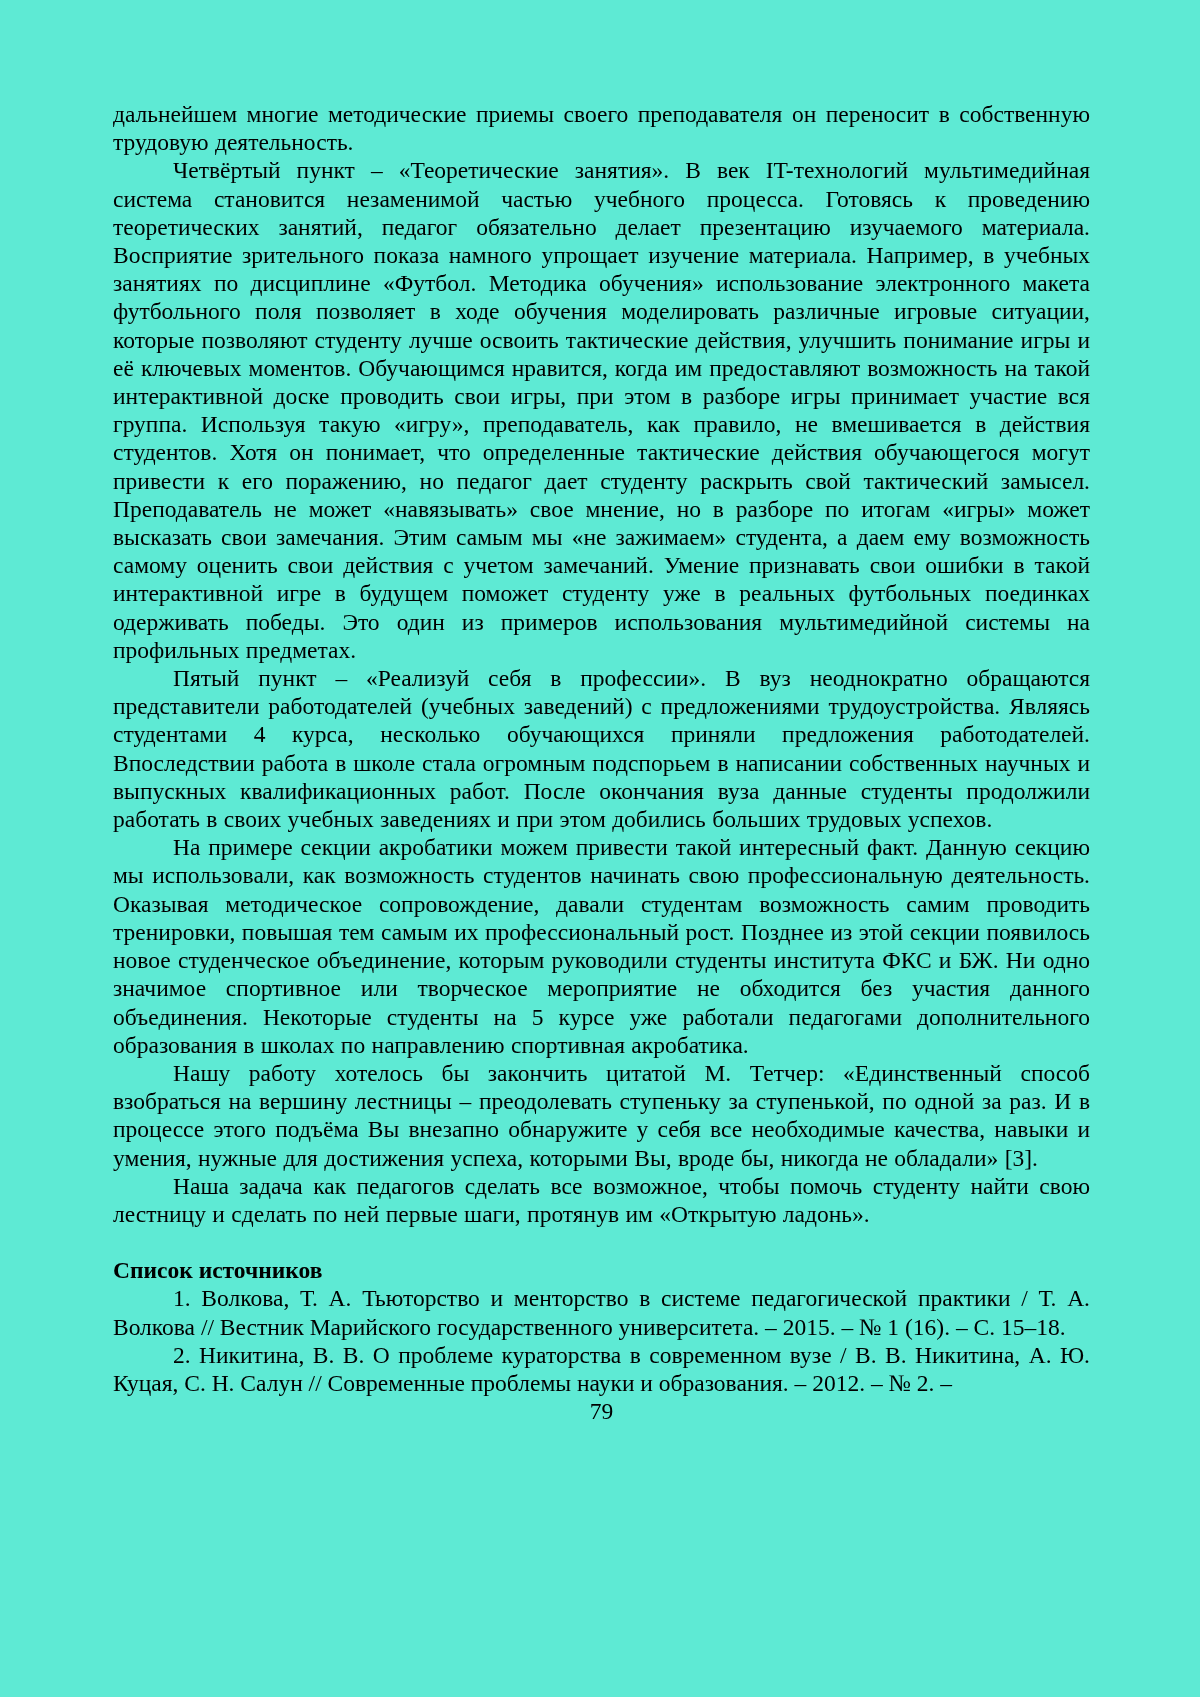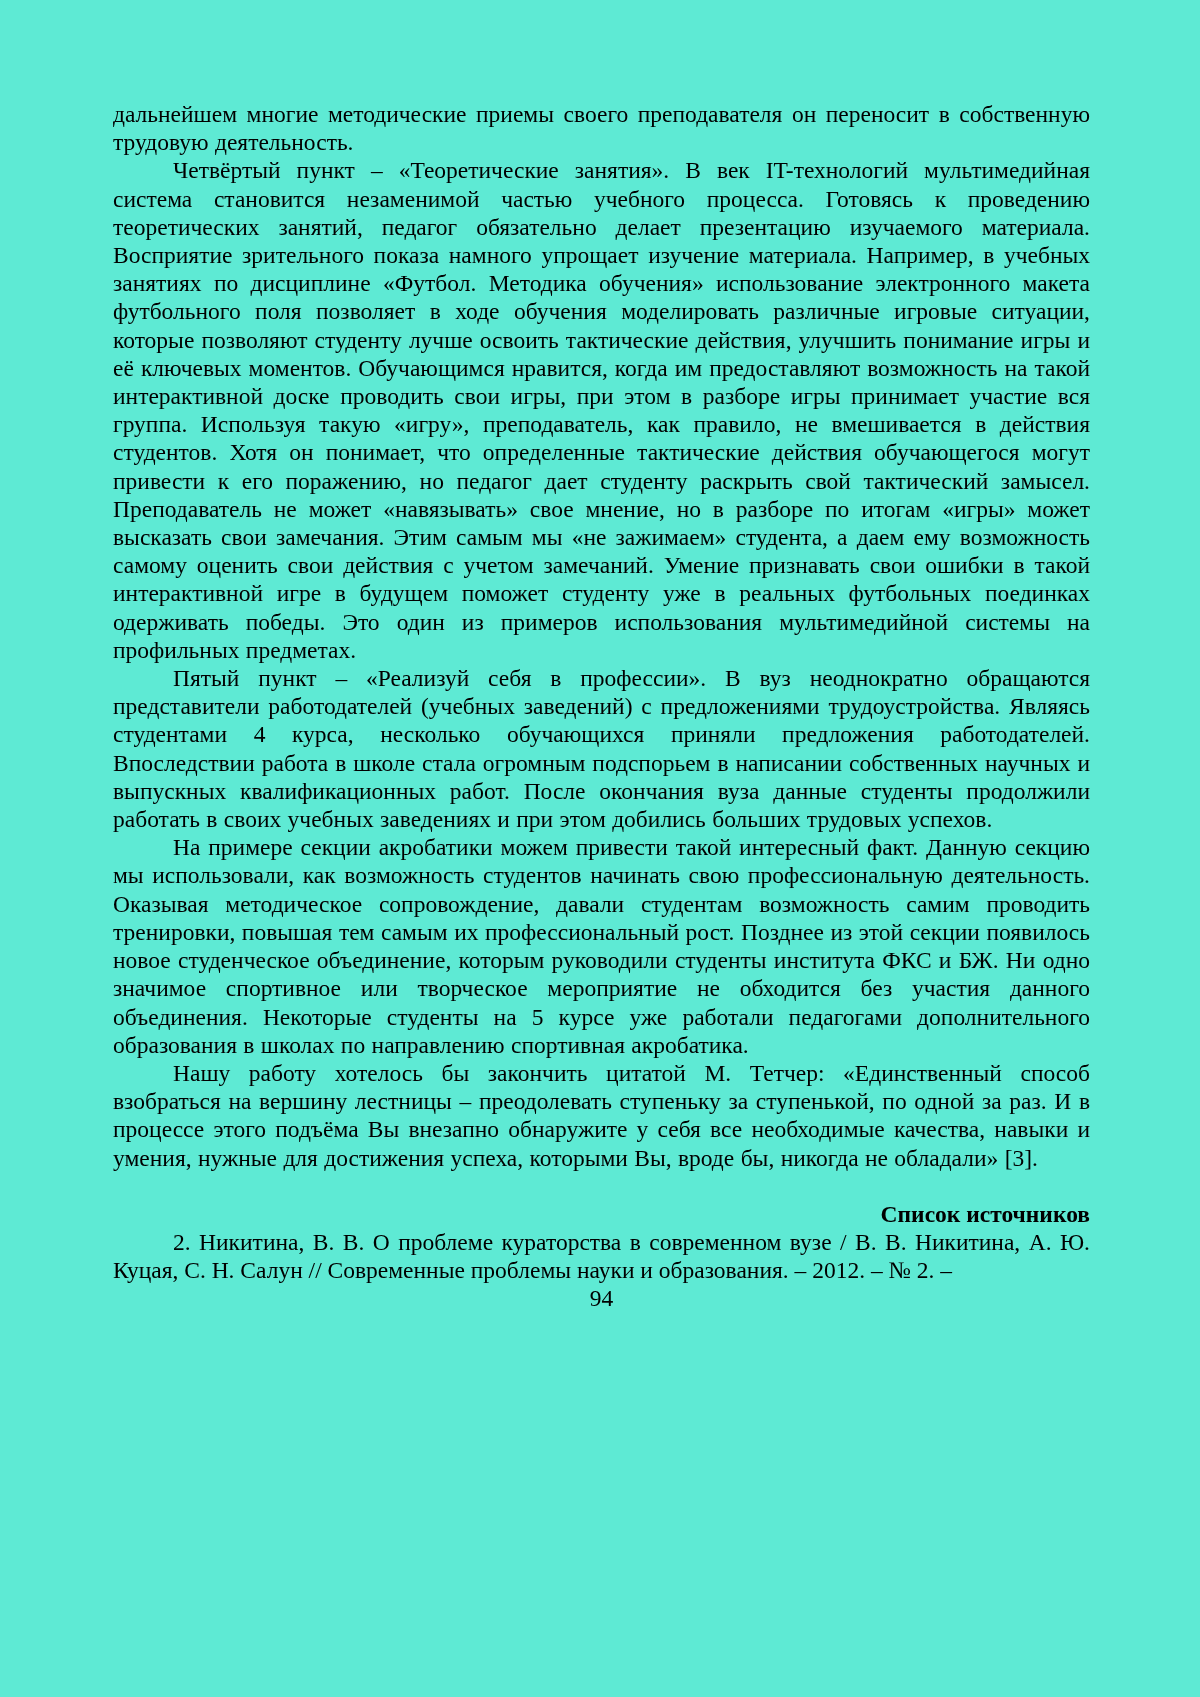--- a/index.html
+++ b/index.html
@@ -27,40 +27,42 @@
     word-spacing: 0.5px;
   }
   .para.no-indent {
     text-indent: 0;
   }
   .refs-heading {
     margin: 28px 0 0 0;
     font-size: 23.5px;
     line-height: 28.2px;
     font-weight: bold;
-    text-align: right;
+    text-align: left;
   }
   .ref {
     margin: 0;
     text-align: justify;
     text-indent: 60px;
   }
   .page-number {
     text-align: center;
     margin: 0;
   }
 </style>
 </head>
 <body>
 
 <div class="page">
   <p class="para no-indent">дальнейшем многие методические приемы своего преподавателя он переносит в собственную трудовую деятельность.</p>
   <p class="para">Четвёртый пункт – «Теоретические занятия». В век IT-технологий мультимедийная система становится незаменимой частью учебного процесса. Готовясь к проведению теоретических занятий, педагог обязательно делает презентацию изучаемого материала. Восприятие зрительного показа намного упрощает изучение материала. Например, в учебных занятиях по дисциплине «Футбол. Методика обучения» использование электронного макета футбольного поля позволяет в ходе обучения моделировать различные игровые ситуации, которые позволяют студенту лучше освоить тактические действия, улучшить понимание игры и её ключевых моментов. Обучающимся нравится, когда им предоставляют возможность на такой интерактивной доске проводить свои игры, при этом в разборе игры принимает участие вся группа. Используя такую «игру», преподаватель, как правило, не вмешивается в действия студентов. Хотя он понимает, что определенные тактические действия обучающегося могут привести к его поражению, но педагог дает студенту раскрыть свой тактический замысел. Преподаватель не может «навязывать» свое мнение, но в разборе по итогам «игры» может высказать свои замечания. Этим самым мы «не зажимаем» студента, а даем ему возможность самому оценить свои действия с учетом замечаний. Умение признавать свои ошибки в такой интерактивной игре в будущем поможет студенту уже в реальных футбольных поединках одерживать победы. Это один из примеров использования мультимедийной системы на профильных предметах.</p>
   <p class="para">Пятый пункт – «Реализуй себя в профессии». В вуз неоднократно обращаются представители работодателей (учебных заведений) с предложениями трудоустройства. Являясь студентами 4 курса, несколько обучающихся приняли предложения работодателей. Впоследствии работа в школе стала огромным подспорьем в написании собственных научных и выпускных квалификационных работ. После окончания вуза данные студенты продолжили работать в своих учебных заведениях и при этом добились больших трудовых успехов.</p>
   <p class="para">На примере секции акробатики можем привести такой интересный факт. Данную секцию мы использовали, как возможность студентов начинать свою профессиональную деятельность. Оказывая методическое сопровождение, давали студентам возможность самим проводить тренировки, повышая тем самым их профессиональный рост. Позднее из этой секции появилось новое студенческое объединение, которым руководили студенты института ФКС и БЖ. Ни одно значимое спортивное или творческое мероприятие не обходится без участия данного объединения. Некоторые студенты на 5 курсе уже работали педагогами дополнительного образования в школах по направлению спортивная акробатика.</p>
   <p class="para">Нашу работу хотелось бы закончить цитатой М. Тетчер: «Единственный способ взобраться на вершину лестницы – преодолевать ступеньку за ступенькой, по одной за раз. И в процессе этого подъёма Вы внезапно обнаружите у себя все необходимые качества, навыки и умения, нужные для достижения успеха, которыми Вы, вроде бы, никогда не обладали» [3].</p>
+  <p class="para">Наша задача как педагогов сделать все возможное, чтобы помочь студенту найти свою лестницу и сделать по ней первые шаги, протянув им «Открытую ладонь».</p>
 
   <h2 class="refs-heading">Список источников</h2>
 
+  <p class="ref">1. Волкова, Т. А. Тьюторство и менторство в системе педагогической практики / Т. А. Волкова // Вестник Марийского государственного университета. – 2015. – № 1 (16). – С. 15–18.</p>
   <p class="ref">2. Никитина, В. В. О проблеме кураторства в современном вузе / В. В. Никитина, А. Ю. Куцая, С. Н. Салун // Современные проблемы науки и образования. – 2012. – № 2. –</p>
 
-  <div class="page-number">94</div>
+  <div class="page-number">79</div>
 </div>
 
 </body></html>

